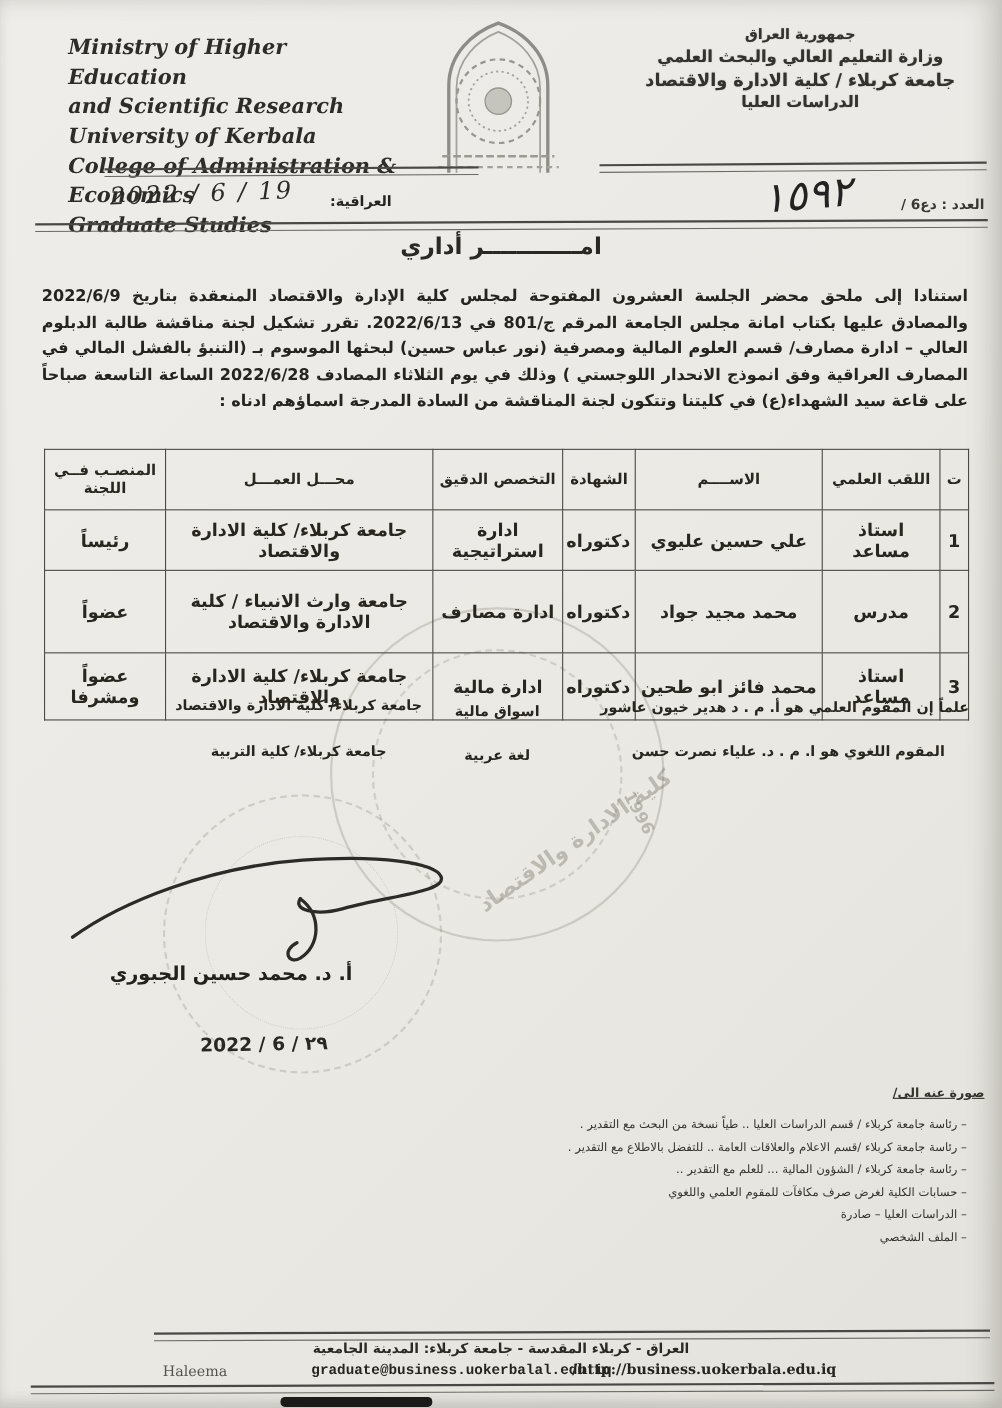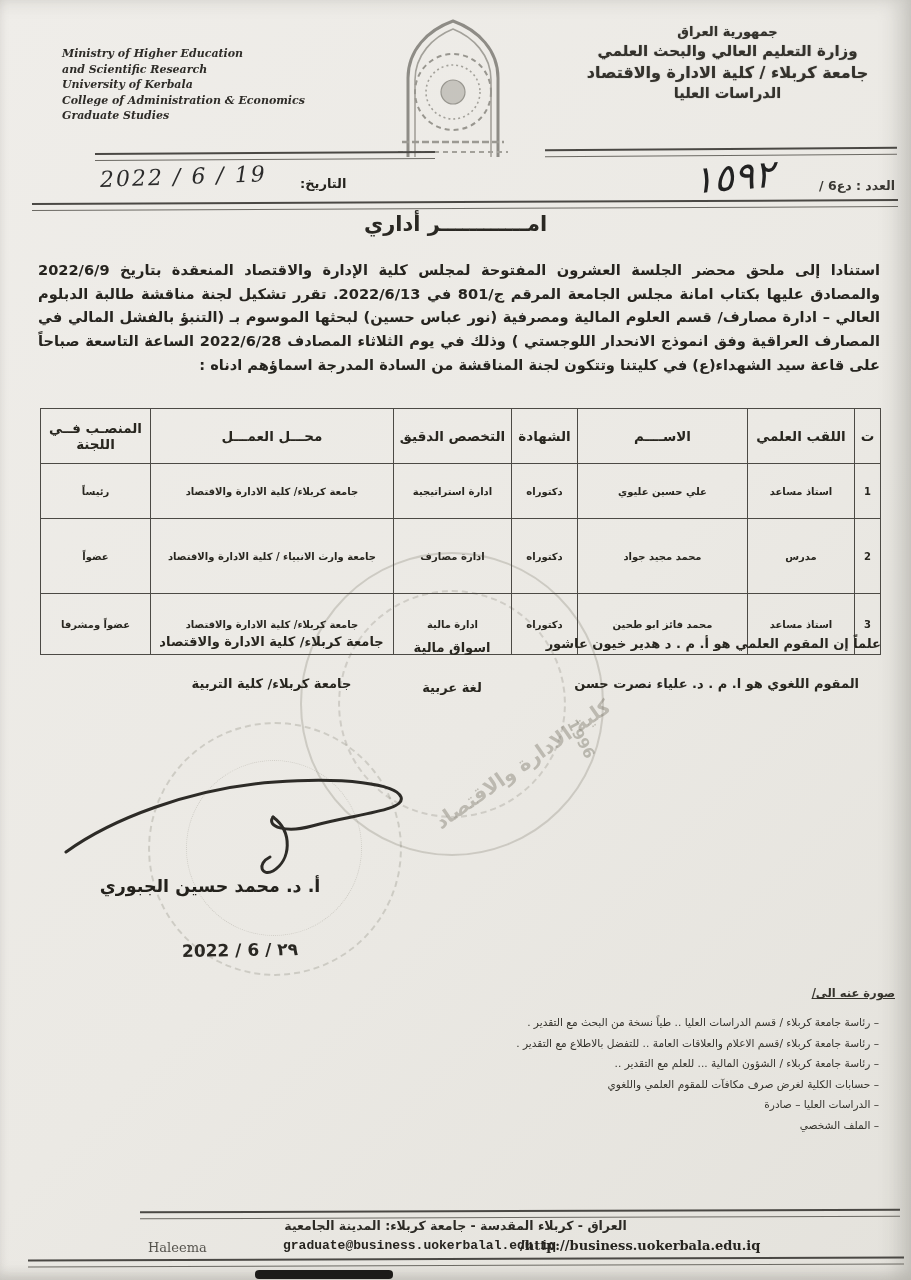--- a/index.html
+++ b/index.html
@@ -5,22 +5,22 @@
   html,body{margin:0;padding:0;}
   body{background:#c9c7c3;font-family:"DejaVu Sans",sans-serif;}
   .page{
     position:relative;width:911px;height:1280px;margin:0 auto;overflow:hidden;
     background:linear-gradient(135deg,#efede9 0%,#ebe9e4 55%,#e4e2dc 100%);
     box-shadow:inset -14px 0 18px rgba(120,118,112,.25), inset 0 -6px 10px rgba(120,118,112,.18);
     color:#26241f;
   }
   .abs{position:absolute;}
   
-  .en-header{left:62px;top:46px;width:310px;font-family:"DejaVu Serif",serif;
-    font-style:italic;font-weight:700;font-size:11px;line-height:1.42;color:#2e2c28;}
+  .en-header{left:62px;top:30px;width:310px;font-family:"DejaVu Serif",serif;
+    font-style:italic;font-weight:700;font-size:19px;line-height:1.42;color:#2e2c28;}
   .ar-header{left:560px;top:24px;width:335px;text-align:center;direction:rtl;
     font-weight:700;color:#34322c;text-shadow:0 0 1px rgba(40,40,40,.55);}
   .ar-header div{margin-bottom:3px;}
   .ar-h1{font-size:13px;}
   .ar-h2{font-size:15px;}
   .ar-h3{font-size:16px;}
   .ar-h4{font-size:14.5px;letter-spacing:2px;}
   .rule-double{height:5px;border-top:2.5px solid #4a4844;border-bottom:1.5px solid #6b6963;}
   .rule-en{left:95px;top:152px;width:340px;transform:rotate(-.3deg);}
   .rule-ar{left:545px;top:148px;width:352px;transform:rotate(-.4deg);}
@@ -37,21 +37,21 @@
     font-size:21px;font-weight:700;color:#2a2823;}
   .doc-body{left:38px;top:258px;width:842px;direction:rtl;text-align:justify;
     font-size:14.6px;font-weight:700;line-height:1.62;color:#26241f;}
   
   table.committee{left:40px;top:408px;position:absolute;border-collapse:collapse;
     direction:rtl;table-layout:fixed;width:840px;background:transparent;}
   table.committee th,table.committee td{
     border:1.6px solid #4c4a45;font-weight:700;color:#28261f;
     text-align:center;vertical-align:middle;padding:3px 4px;}
   table.committee th{font-size:13.5px;height:48px;}
-  table.committee td{font-size:10px;text-align:center;}
+  table.committee td{font-size:16px;text-align:center;}
   .col-t{width:26px;} .col-laqab{width:107px;} .col-ism{width:170px;}
   .col-shahada{width:66px;} .col-takhassus{width:118px;}
   .col-amal{width:243px;} .col-mansib{width:110px;}
   .row1 td{height:48px;} .row2 td{height:68px;} .row3 td{height:54px;}
   
   .eval{direction:rtl;font-size:13px;font-weight:700;color:#28261f;white-space:nowrap;}
   .eval-note1{right:30px;top:636px;}
   .eval-note2{right:52px;top:676px;}
   .eval-spec1{left:393px;top:640px;width:118px;text-align:center;}
   .eval-spec2{left:393px;top:680px;width:118px;text-align:center;}
@@ -127,21 +127,21 @@
     <div class="ar-h2">وزارة التعليم العالي والبحث العلمي</div>
     <div class="ar-h3">جامعة كربلاء / كلية الادارة والاقتصاد</div>
     <div class="ar-h4">الدراسات العليا</div>
   </div>
 
   <div class="abs rule-double rule-en"></div>
   <div class="abs rule-double rule-ar"></div>
 
   <div class="abs num-label">العدد : دع6 /</div>
   <div class="abs num-value">١٥٩٢</div>
-  <div class="abs date-label">التاريخ:</div>
+  <div class="abs date-label">العراقية:</div>
   <div class="abs date-value">2022 / 6 / 19</div>
 
   <div class="abs rule-double rule-mid"></div>
 
   <div class="abs doc-title">امــــــــــــر أداري</div>
   <div class="abs doc-body">استنادا إلى ملحق محضر الجلسة العشرون المفتوحة لمجلس كلية الإدارة والاقتصاد المنعقدة بتاريخ 2022/6/9 والمصادق عليها بكتاب امانة مجلس الجامعة المرقم ج/801 في 2022/6/13. تقرر تشكيل لجنة مناقشة طالبة الدبلوم العالي – ادارة مصارف/ قسم العلوم المالية ومصرفية (نور عباس حسين) لبحثها الموسوم بـ (التنبؤ بالفشل المالي في المصارف العراقية وفق انموذج الانحدار اللوجستي ) وذلك في يوم الثلاثاء المصادف 2022/6/28 الساعة التاسعة صباحاً على قاعة سيد الشهداء(ع) في كليتنا وتتكون لجنة المناقشة من السادة المدرجة اسماؤهم ادناه :</div>
 
   <table class="committee">
     <colgroup>
       <col class="col-t">

